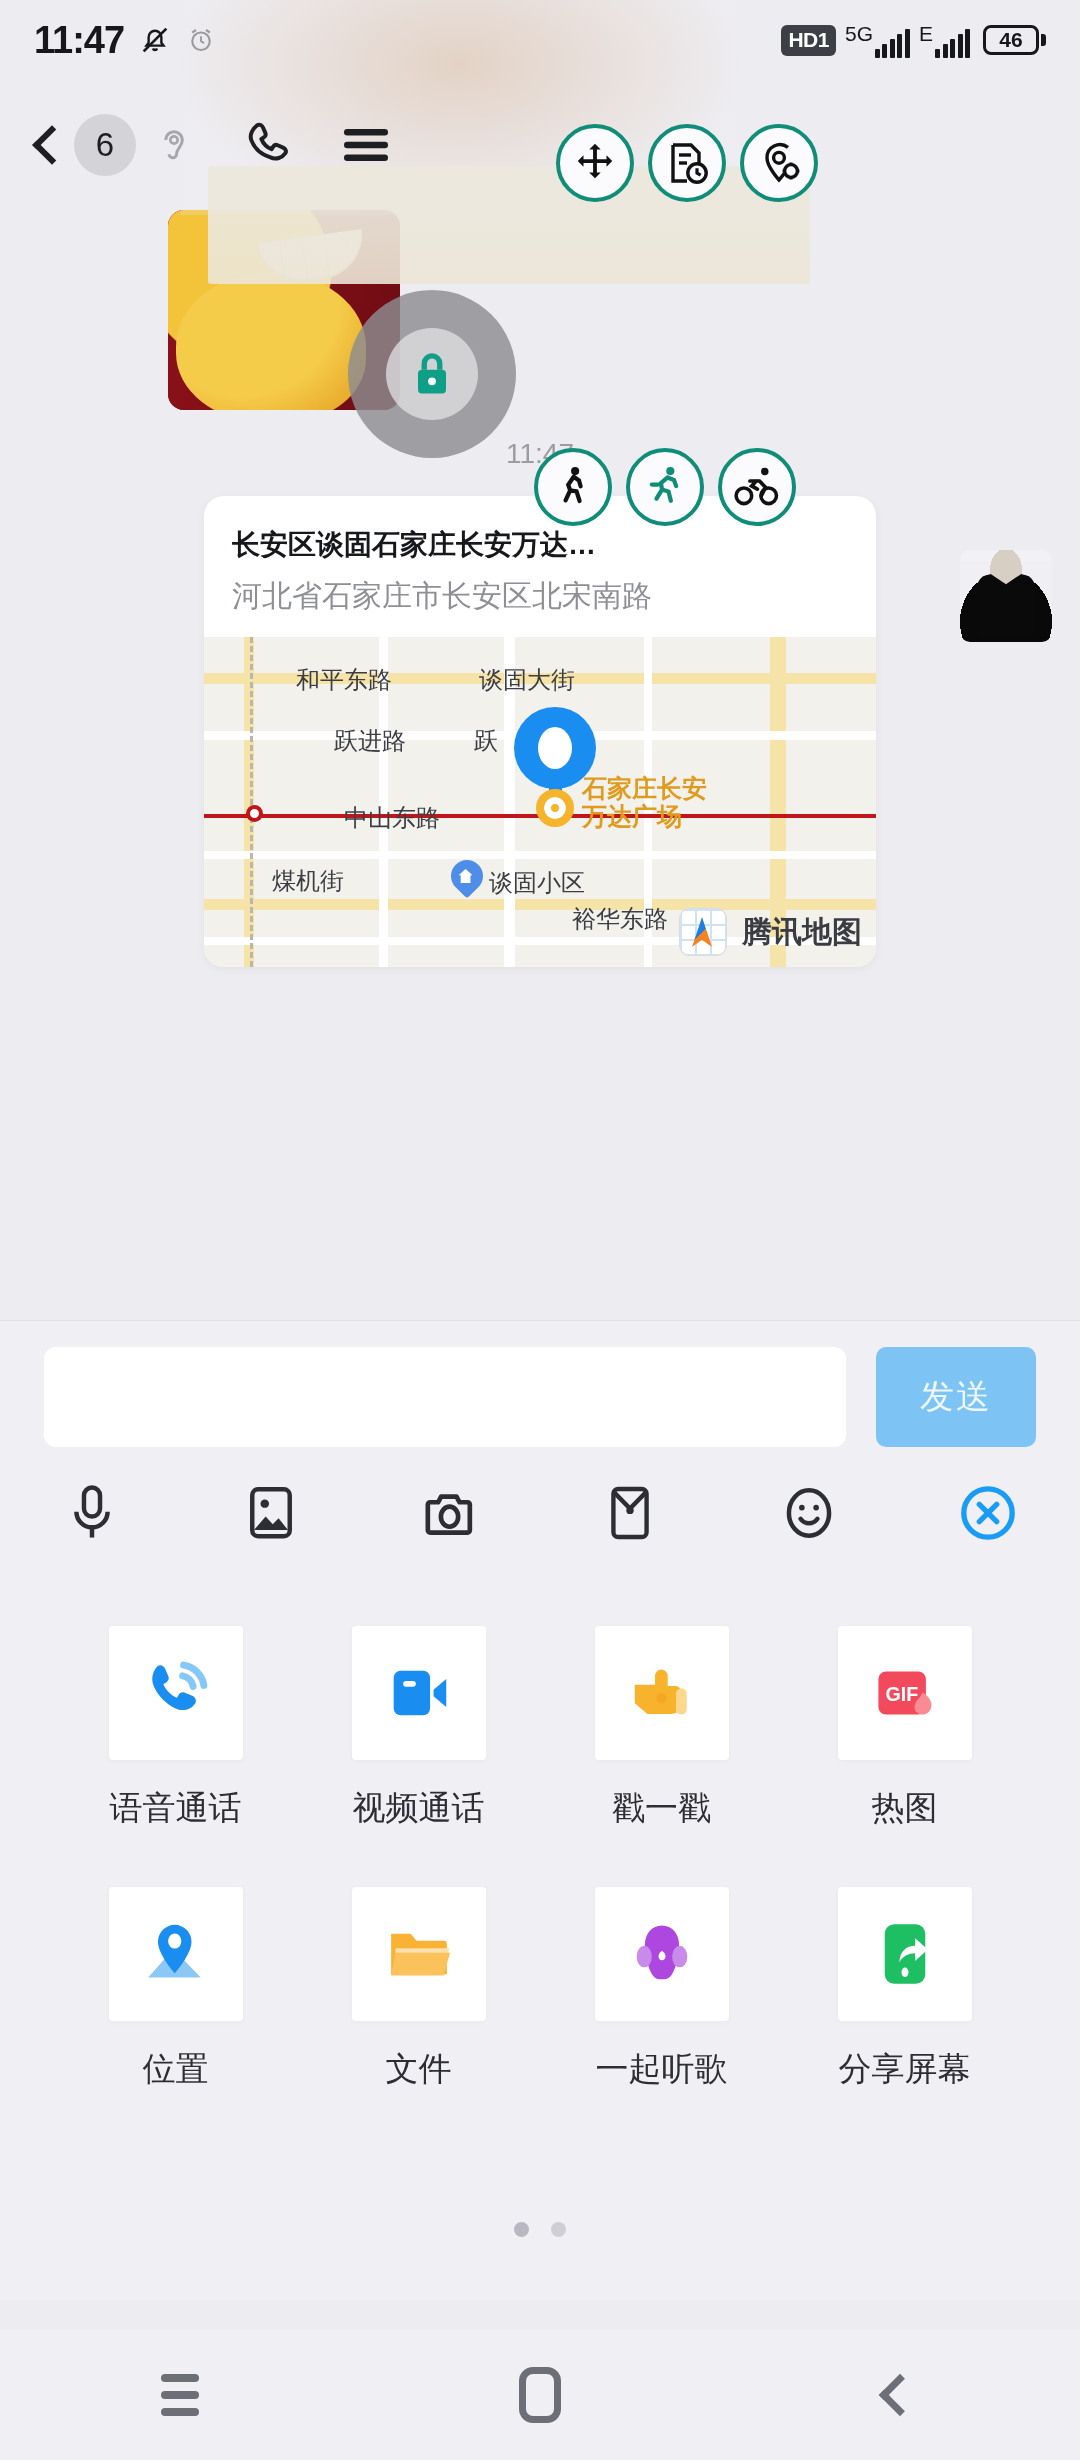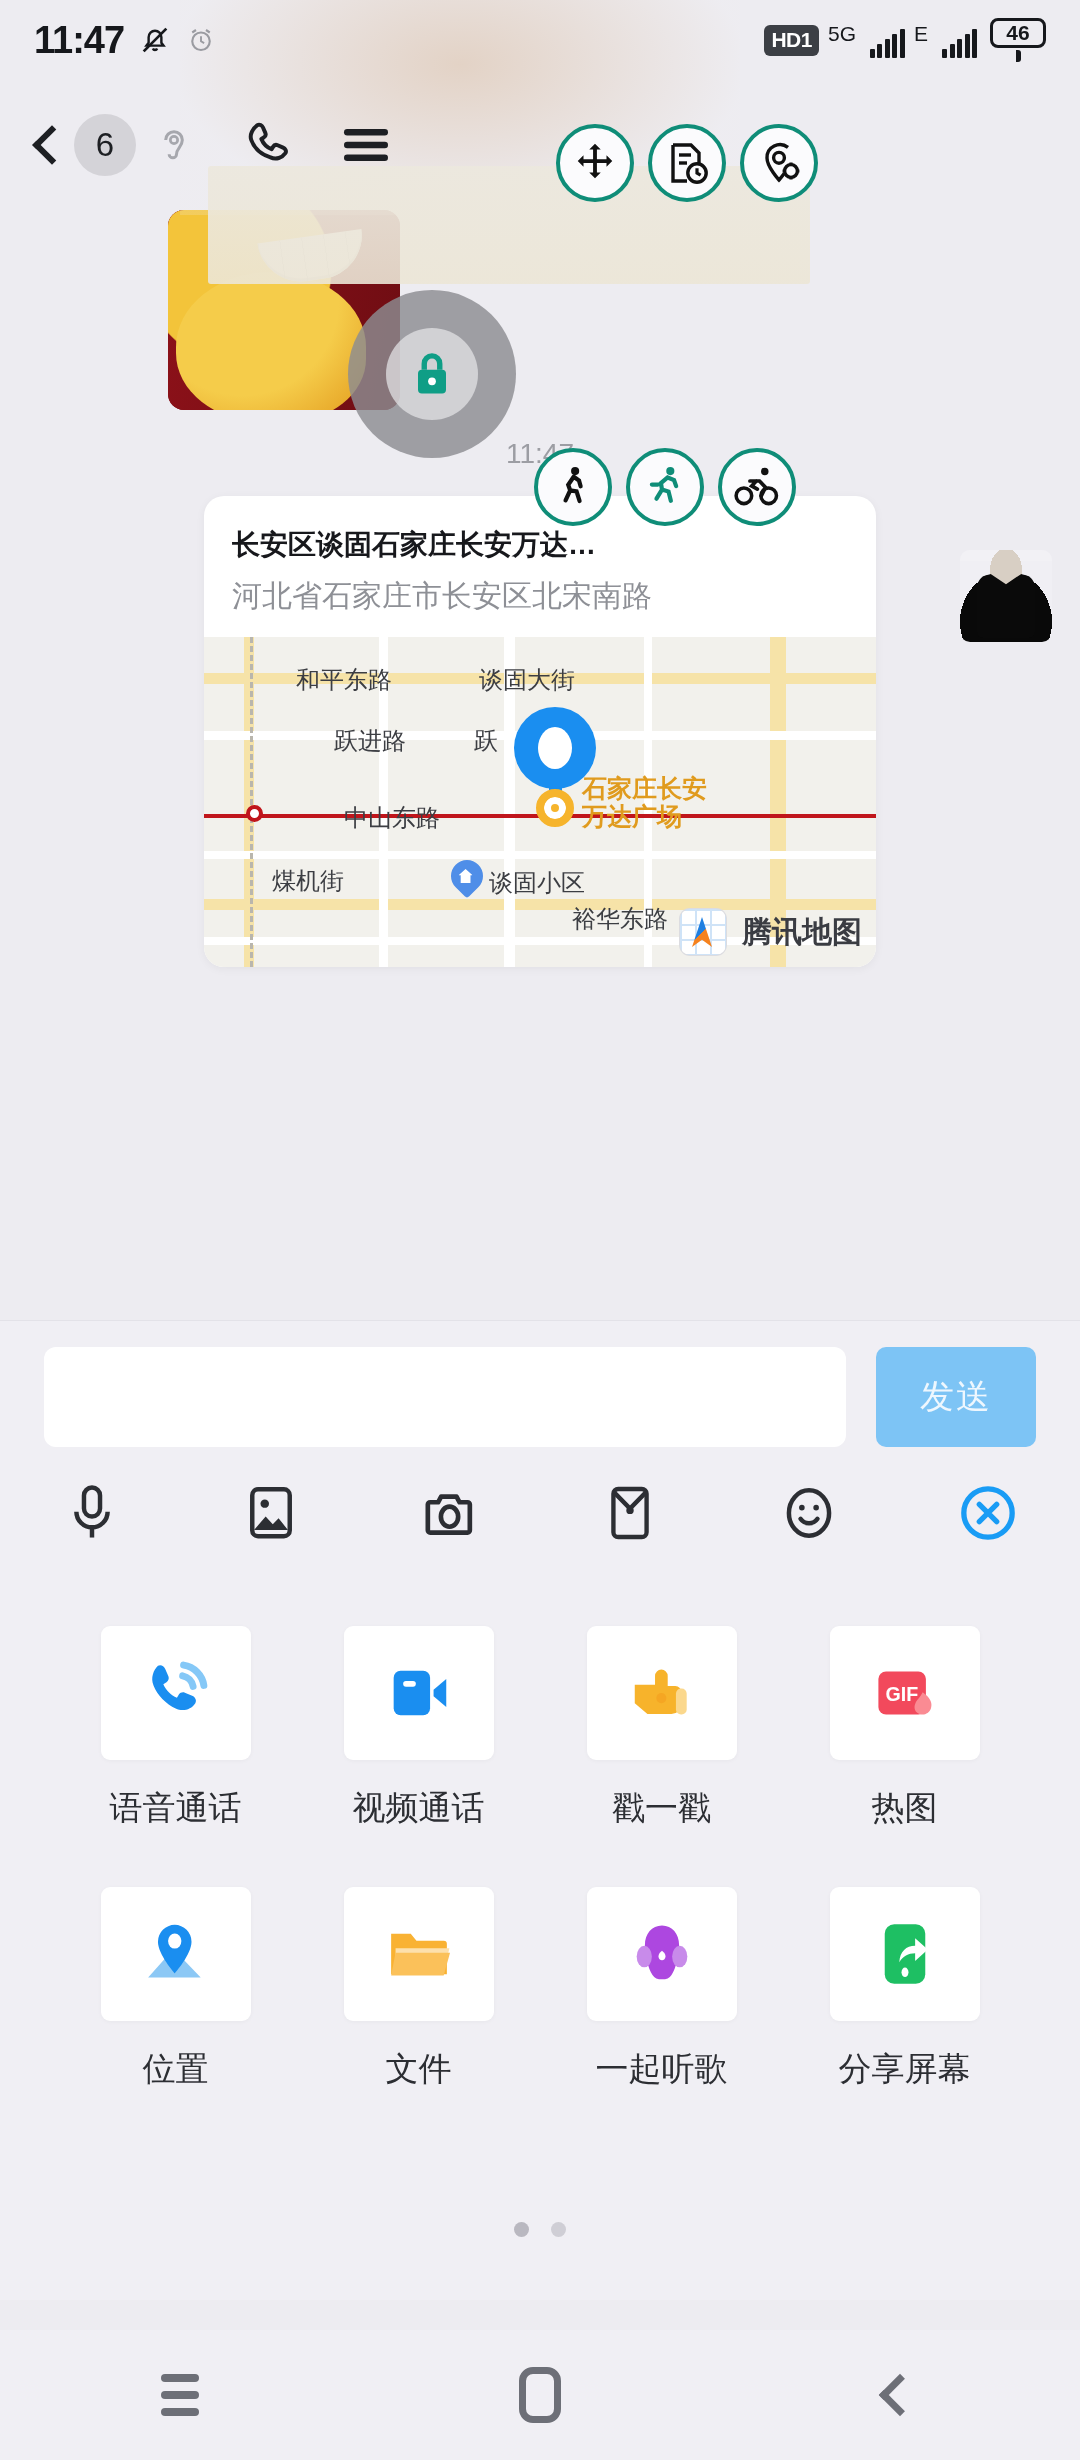--- a/index.html
+++ b/index.html
@@ -17,26 +17,26 @@
     display: flex; align-items: center; justify-content: space-between;
     padding: 0 34px; z-index: 40;
   }
   .sb-left { display: flex; align-items: center; gap: 14px; }
   .sb-time { font-size: 38px; font-weight: 600; color: #16181c; letter-spacing: -1px; }
   .sb-right { display: flex; align-items: center; gap: 9px; }
   .hd1 {
     background: #3c3f45; color: #fff; font-size: 21px; font-weight: 700;
     border-radius: 6px; padding: 3px 7px 4px 7px; letter-spacing: -0.5px;
   }
-  .netgrp { display: flex; align-items: flex-end; gap: 14px; text-align: center; }
+  .netgrp { display: flex; align-items: flex-end; gap: 2px; text-align: center; }
   .netlabel { font-size: 21px; color: #16181c; font-weight: 500; line-height: 1; margin-bottom: 14px; }
   .bars { display: flex; align-items: flex-end; gap: 2.5px; height: 30px; }
   .bars i { display: block; width: 5px; background: #16181c; border-radius: 1px; }
   .battery {
-    display: flex; align-items: center; gap: 2px; margin-left: 4px; flex-direction: column;
+    display: flex; align-items: center; gap: 2px; margin-left: 4px;
   }
   .bat-body {
     width: 56px; height: 30px; border: 3px solid #16181c; border-radius: 8px;
     display: flex; align-items: center; justify-content: center; position: relative;
   }
   .bat-body span { font-size: 21px; font-weight: 600; color: #16181c; }
   .bat-tip { width: 5px; height: 12px; background: #16181c; border-radius: 0 3px 3px 0; }
 
   
   #header {
@@ -248,21 +248,21 @@
   #panel {
     position:absolute; top: 1560px; left: 0; width: 1080px; height: 740px;
     background:#f0eff4;
   }
   .grid {
     display:grid; grid-template-columns: repeat(4, 1fr); row-gap: 56px;
     padding: 66px 54px 0 54px;
   }
   .grid-item { display:flex; flex-direction:column; align-items:center; gap: 26px; }
   .app-tile {
-    width: 150px; height: 134px; border-radius: 9px; background:#ffffff;
+    width: 134px; height: 134px; border-radius: 4px; background:#ffffff;
     display:flex; align-items:center; justify-content:center;
     box-shadow: 0 1px 4px rgba(0,0,0,.04);
   }
   .app-label { font-size: 33px; color:#2c2e33; }
 
   .dots { position:absolute; top: 2222px; left:0; width: 1080px; display:flex; justify-content:center; gap: 22px; }
   .dots i { width: 15px; height: 15px; border-radius:50%; background:#cfced5; display:block; }
   .dots i.active { background:#b9b8c0; }
 
   

